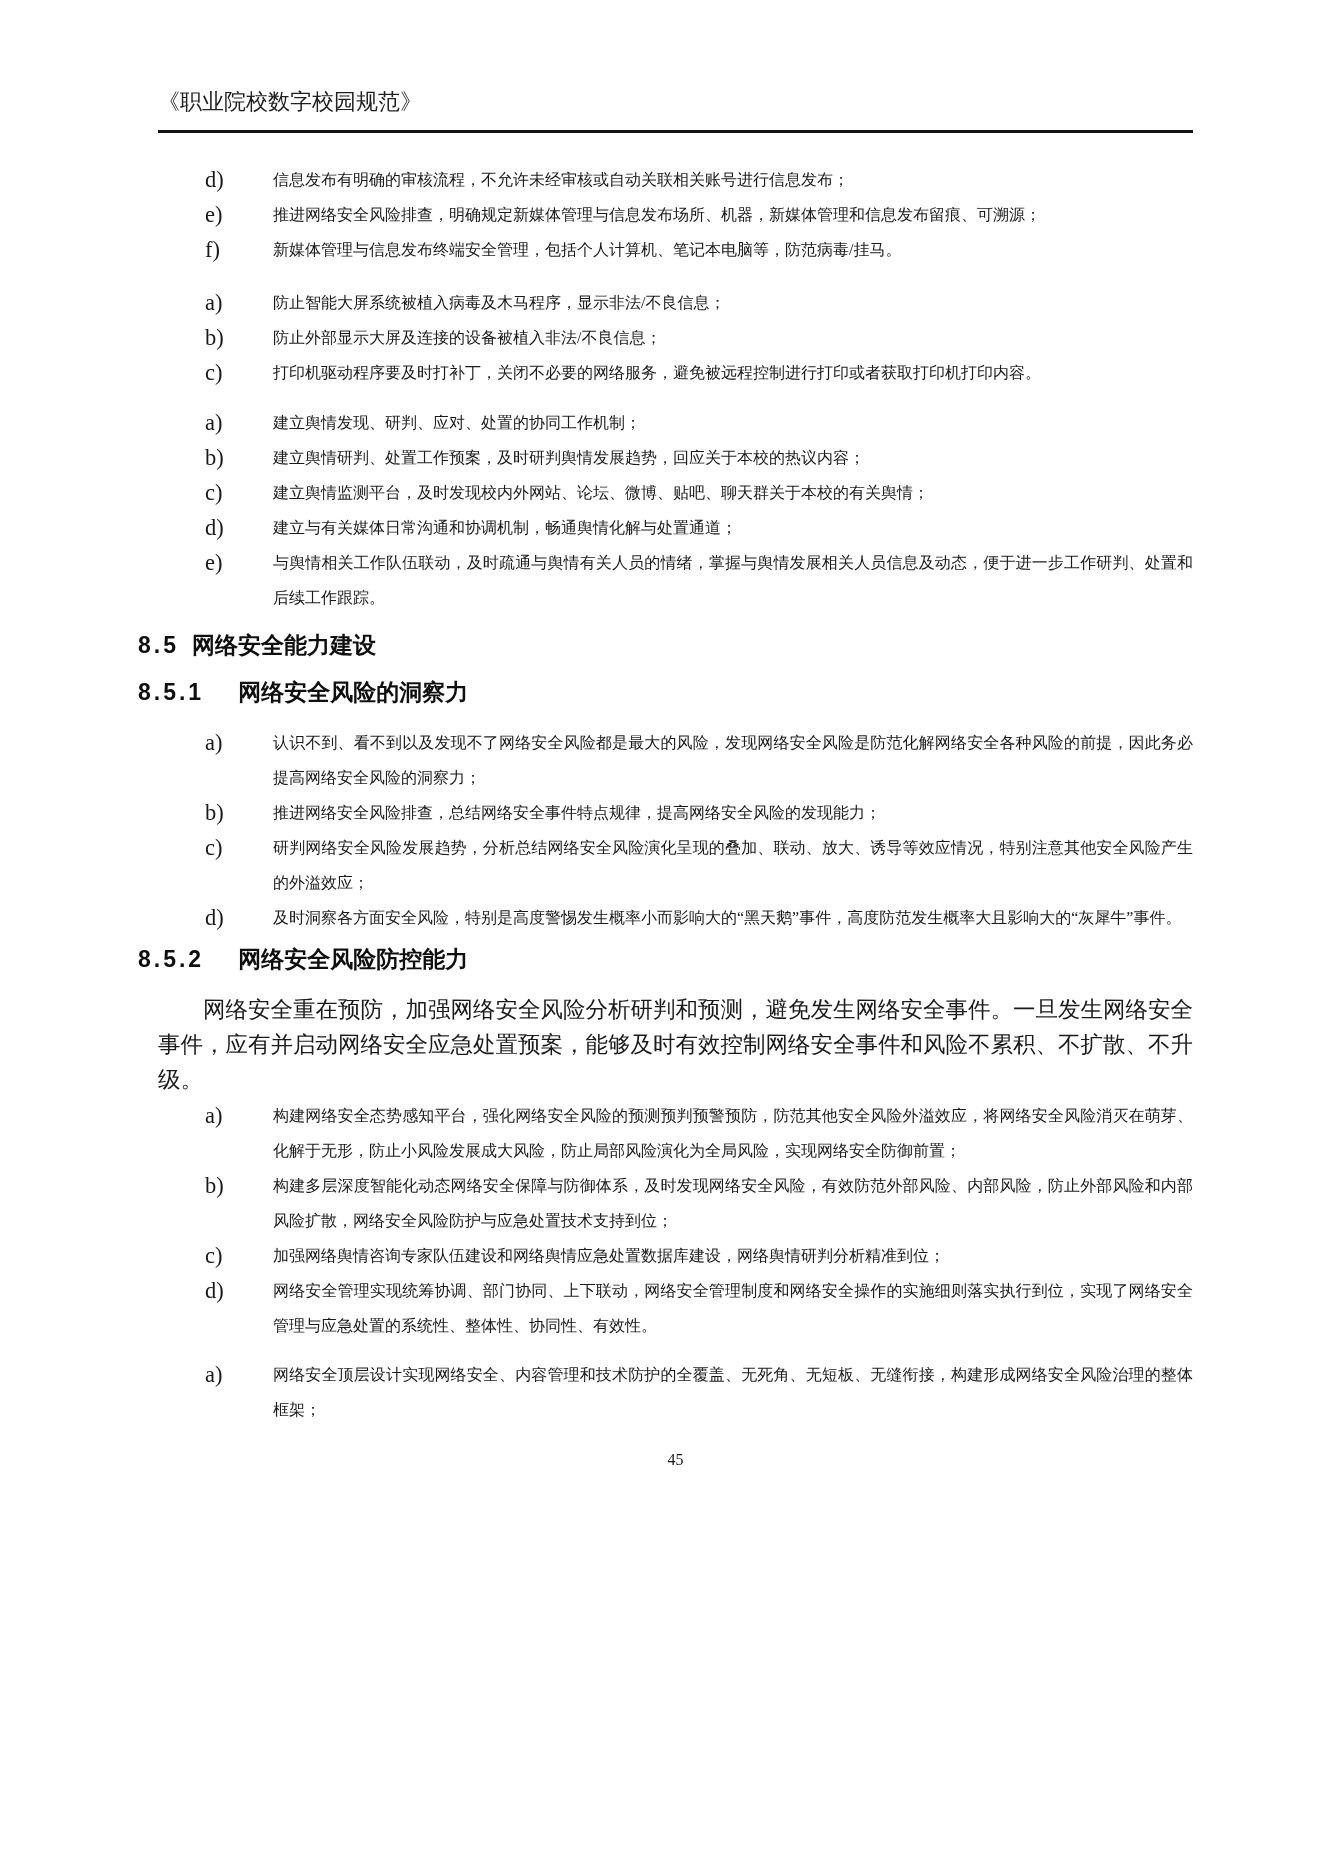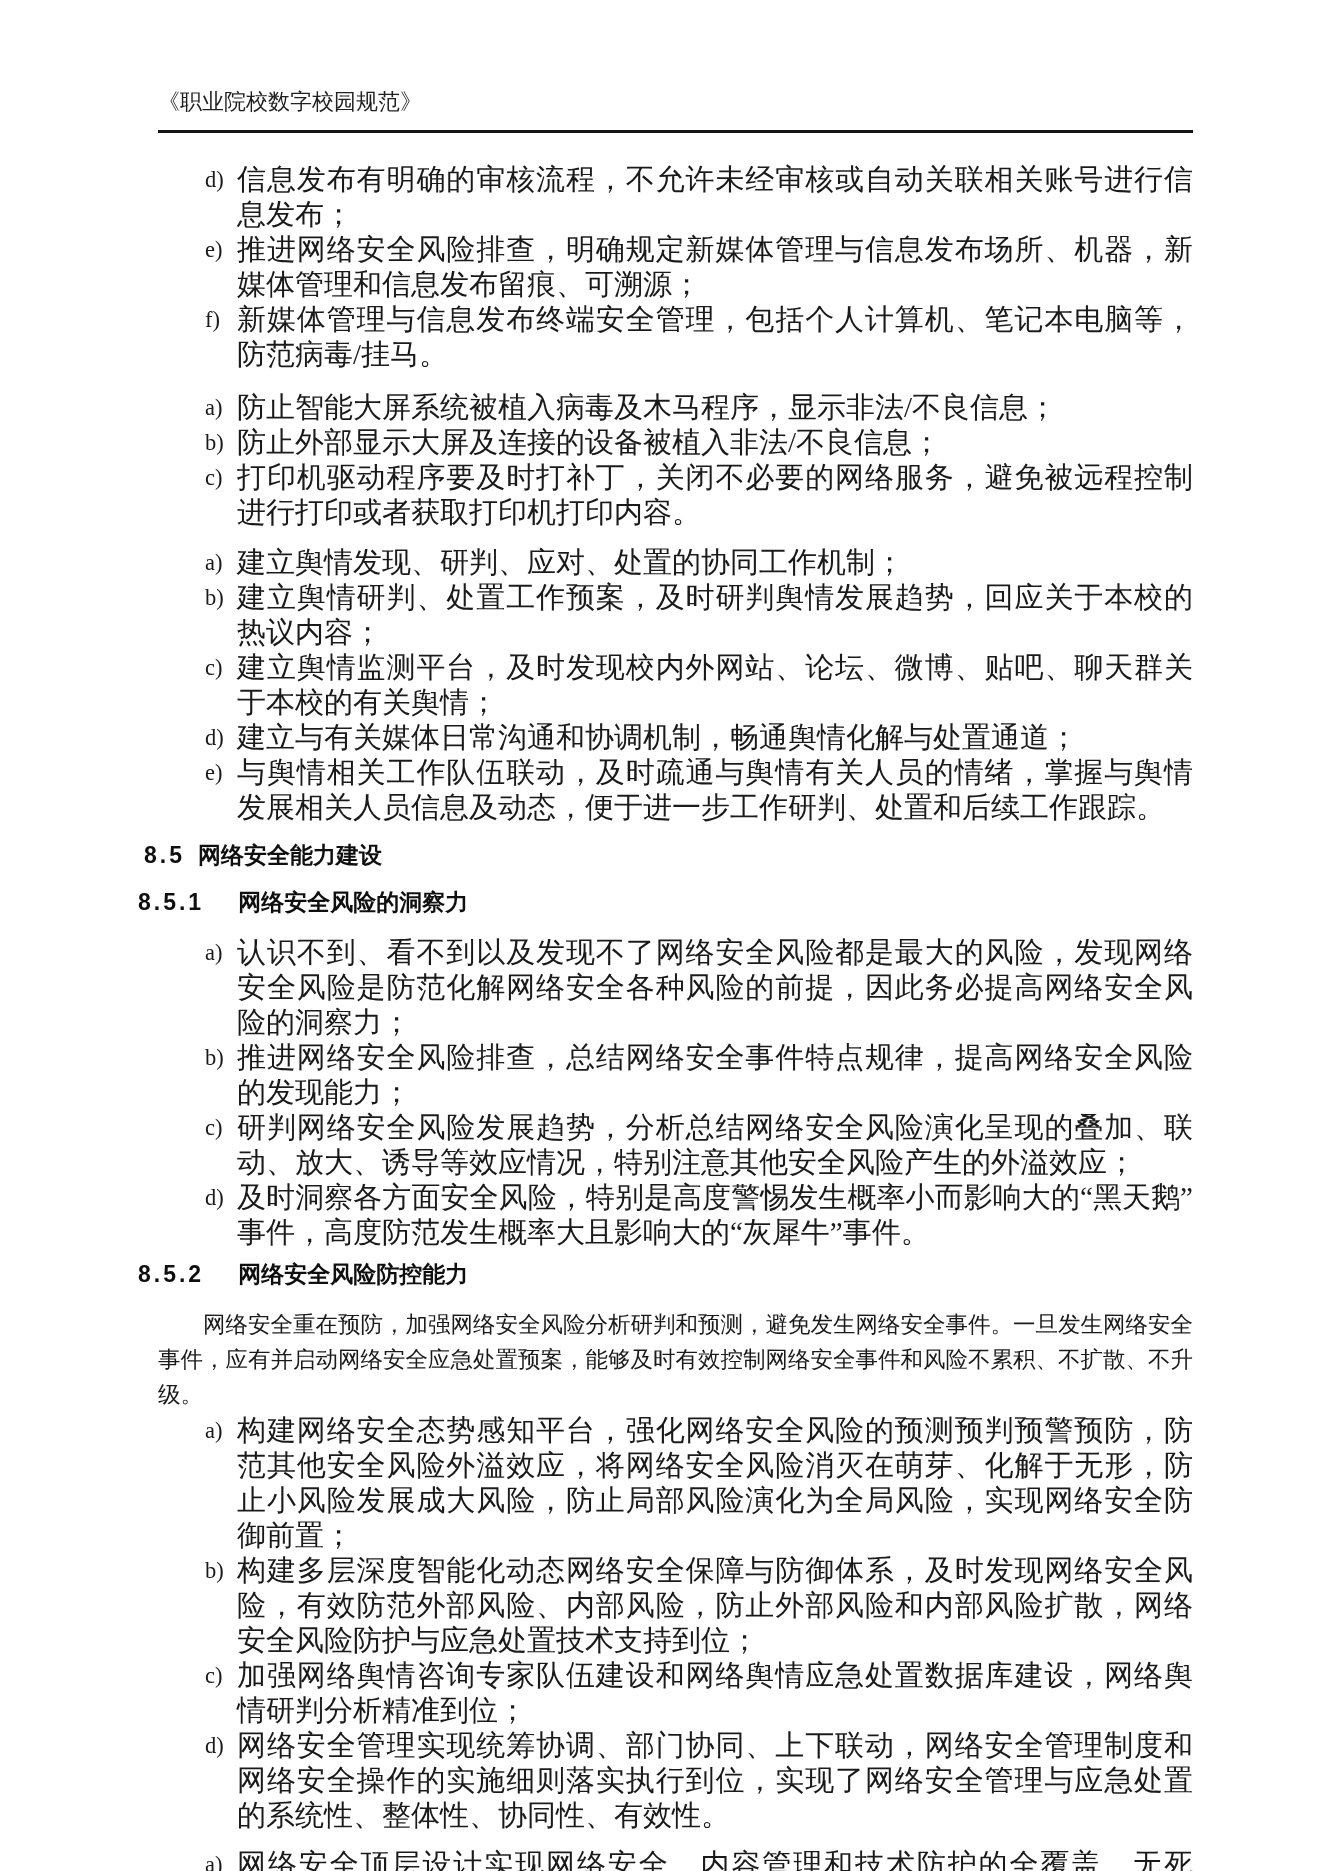--- a/index.html
+++ b/index.html
@@ -35,37 +35,38 @@
     font-family: "Liberation Sans", "DejaVu Sans", sans-serif;
     font-weight: bold;
     font-size: 23px;
     line-height: 30px;
     color: #0f0f0f;
     margin: 0 0 0 -20px;
     white-space: nowrap;
   }
   .heading .h-num { letter-spacing: 3px; }
   .heading.gap-0 .h-num { margin-right: 3px; }
-  .heading.gap-1 .h-num { margin-right: 13px; margin-left: 6px; }
+  .heading.gap-1 .h-num { margin-right: 13px; }
   .heading.gap-2 .h-num { margin-right: 34px; }
   .list { padding-left: 47px; margin: 0; }
   .item { display: flex; align-items: flex-start; }
   .lbl {
     flex: none;
     width: 32px;
     font-size: 22.5px;
     line-height: 35px;
     color: #1a1a1a;
   }
   .txt {
     flex: 1;
-    font-size: 29px;
+    font-size: 16px;
     line-height: 35px;
     text-align: justify;
     color: #1a1a1a;
+    margin-left: 36px;
   }
   .para {
     font-size: 22.5px;
     line-height: 35px;
     text-align: justify;
     text-indent: 45px;
     color: #1a1a1a;
     margin: 0;
   }
   .page-number {

